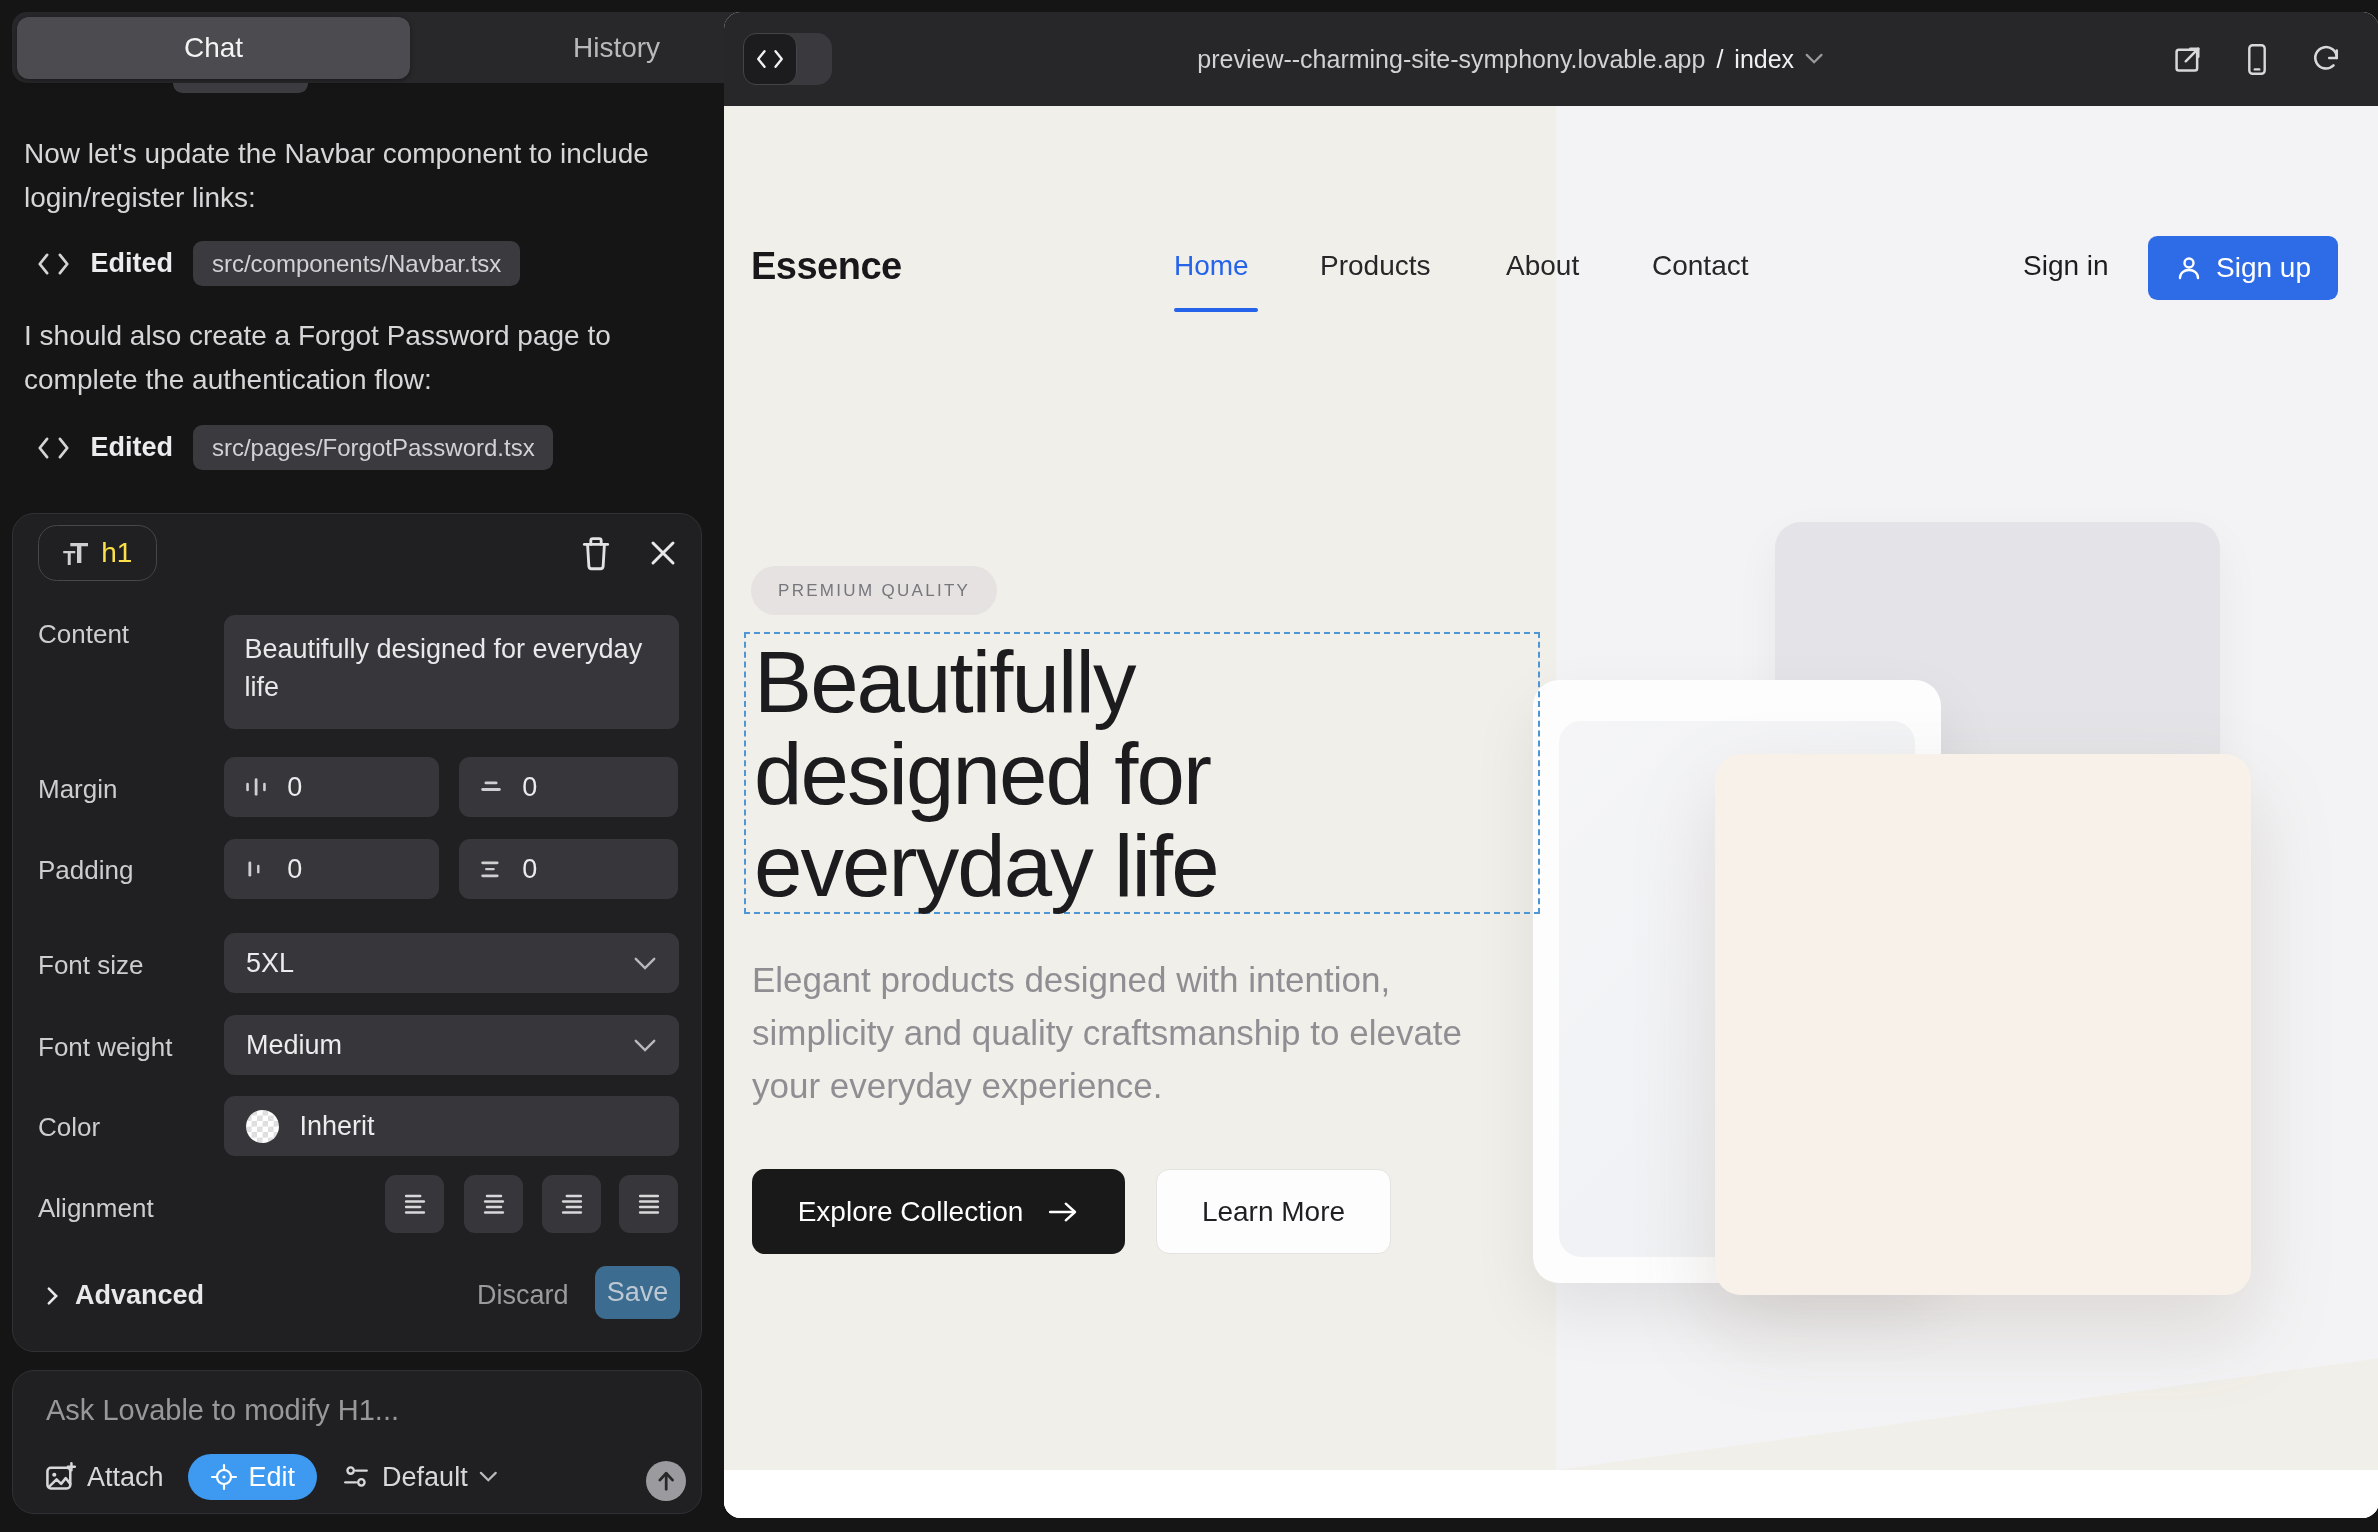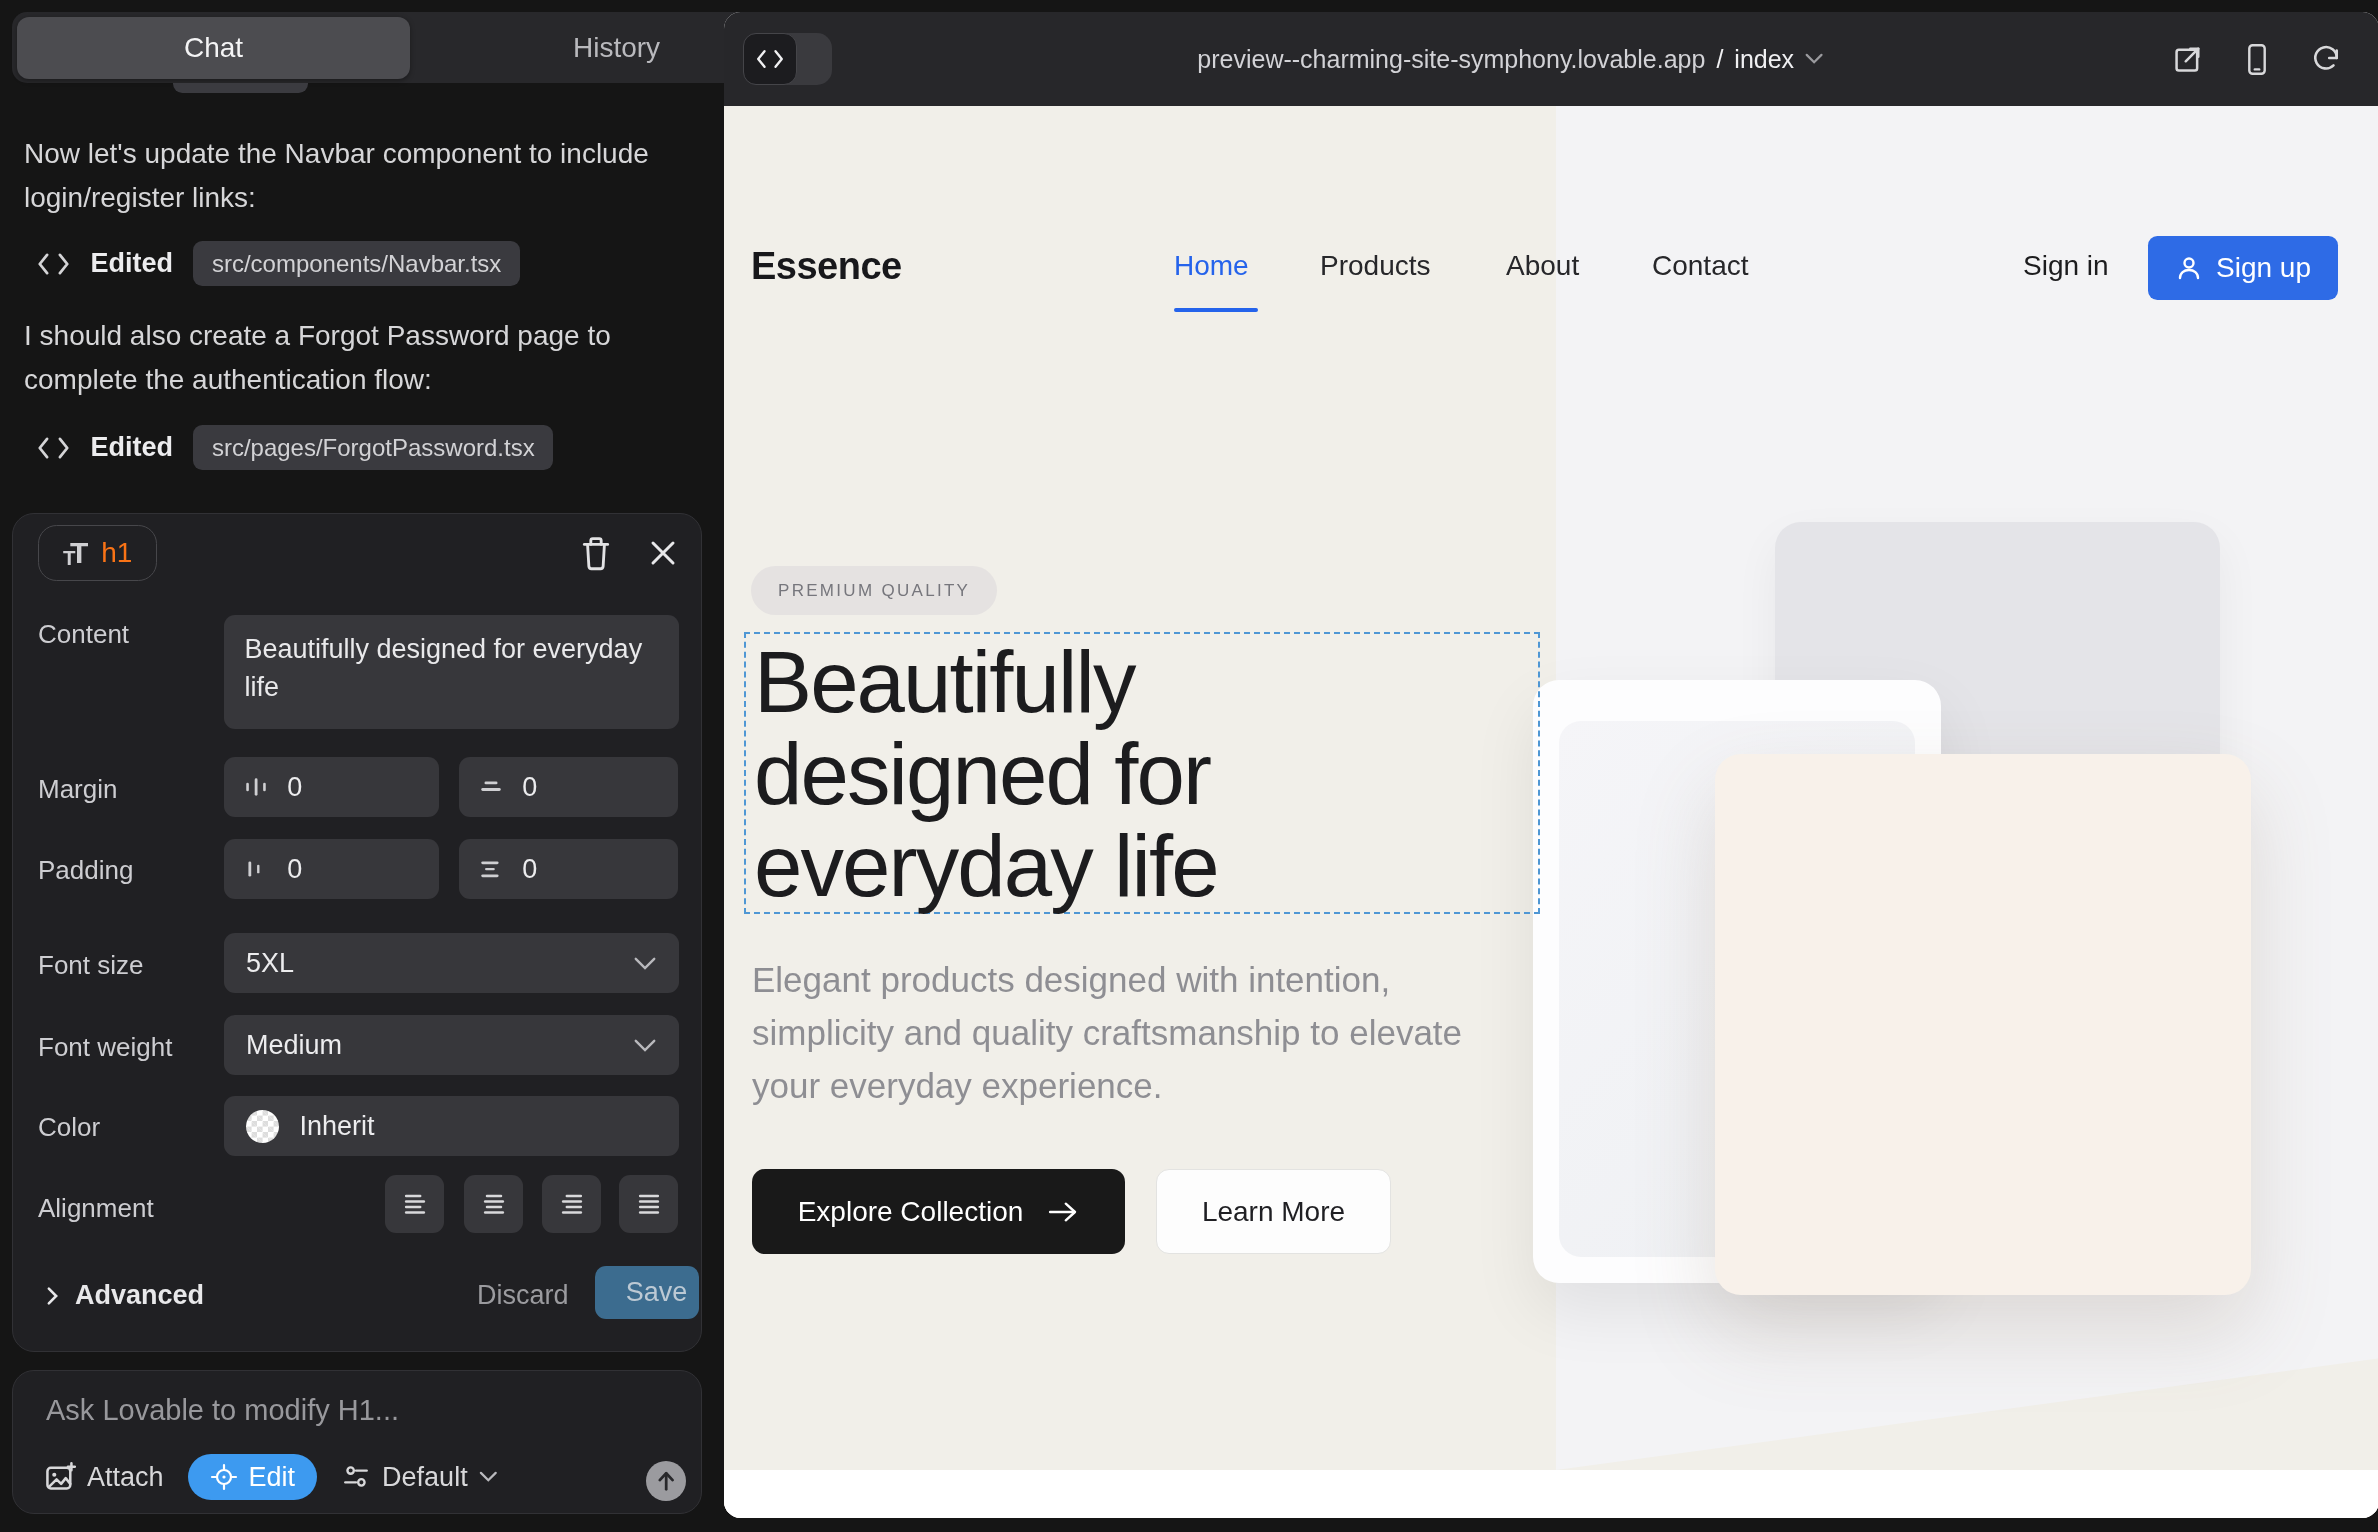--- a/index.html
+++ b/index.html
@@ -17,38 +17,38 @@
   .msg{left:24px;width:663px;font-size:28px;line-height:44px;color:#d6d6d8;}
   .edited-row{left:37px;height:45px;display:flex;align-items:center;gap:20.4px;}
   .edited-label{font-size:27px;font-weight:700;color:#ececee;}
   .file-chip{background:#3a3a3f;border-radius:9.3px;padding:8.3px 18.6px;font-size:24px;color:#d2d2d5;}
 
   
   .panel{left:12px;top:513px;width:690px;height:839px;background:#202023;border:0.9px solid #313135;border-radius:22px;box-sizing:border-box;}
   .tagpill{left:25px;top:11px;height:54px;padding:0 24px;border:1.9px solid #47474b;border-radius:18.6px;display:flex;align-items:center;gap:13px;}
   .tt-small{font-size:20.4px;color:#cfcfd2;font-weight:700;line-height:1;}
   .tt-big{font-size:30px;color:#cfcfd2;font-weight:700;line-height:1;margin-left:-5.6px;}
-  .tagname{font-size:28px;color:#f97316;text-align:right;}
+  .tagname{font-size:28px;color:#fde047;text-align:right;}
   .icon-btn{width:41px;height:41px;display:flex;align-items:center;justify-content:center;cursor:pointer;}
   .flabel{left:25px;font-size:26px;color:#cdcdd1;}
   .field{background:#37373b;border-radius:11px;box-sizing:border-box;}
   .content-area{left:211px;top:101px;width:455px;height:114px;padding:15px 20.4px;font-size:27px;line-height:38px;color:#e9e9eb;
       border:none;resize:none;outline:none;font-family:inherit;}
   .num-field{height:60px;display:flex;align-items:center;gap:16.7px;padding:0 18.6px;}
   .num-field input{background:transparent;border:none;outline:none;color:#ececee;font-size:27px;width:111px;font-family:inherit;}
   .select{left:211px;width:455px;height:60px;display:flex;align-items:center;padding:0 22px;font-size:27px;color:#ececee;cursor:pointer;}
   .select .chev{margin-left:auto;}
   .swatch{width:33px;height:33px;border-radius:50%;background:#fff;margin-right:20.4px;
      background-image:linear-gradient(45deg,#ddd 25%,transparent 25%,transparent 75%,#ddd 75%),linear-gradient(45deg,#ddd 25%,#fff 25%,#fff 75%,#ddd 75%);
      background-size:11px 11px;background-position:0 0,5.6px 5.6px;}
   .align-btn{width:59px;height:58px;background:#37373b;border-radius:11px;display:flex;align-items:center;justify-content:center;cursor:pointer;}
   .adv{left:32px;top:766px;display:flex;align-items:center;gap:15px;font-size:27px;font-weight:600;color:#e8e8ea;cursor:pointer;}
   .discard{left:464px;top:766px;font-size:27px;color:#9b9b9f;cursor:pointer;}
   .savebtn{left:582px;top:752px;width:85px;height:53px;background:#3c6c8f;border-radius:11px;display:flex;align-items:center;justify-content:center;
-     font-size:27px;color:#bcc9d4;cursor:pointer;padding-left:19px;}
+     font-size:27px;color:#bcc9d4;cursor:pointer;}
 
   
   .composer{left:12px;top:1370px;width:690px;height:144px;background:#202023;border:0.9px solid #313135;border-radius:22px;box-sizing:border-box;}
   .composer input{left:31px;top:22px;width:594px;background:transparent;border:none;outline:none;font-size:29px;color:#e6e6e8;font-family:inherit;position:absolute;}
   .composer input::placeholder{color:#98989c;}
   .c-row{left:31px;top:83px;height:46px;display:flex;align-items:center;gap:24px;}
   .c-item{display:flex;align-items:center;gap:11px;font-size:27px;color:#d8d8da;cursor:pointer;}
   .edit-pill{display:flex;align-items:center;gap:11px;background:#3d9af0;border-radius:24px;height:46px;padding:0 22px;color:#fff;font-size:27px;cursor:pointer;}
   .send{left:633px;top:90px;width:40px;height:40px;border-radius:50%;background:#9b9b9f;display:flex;align-items:center;justify-content:center;cursor:pointer;}
 

